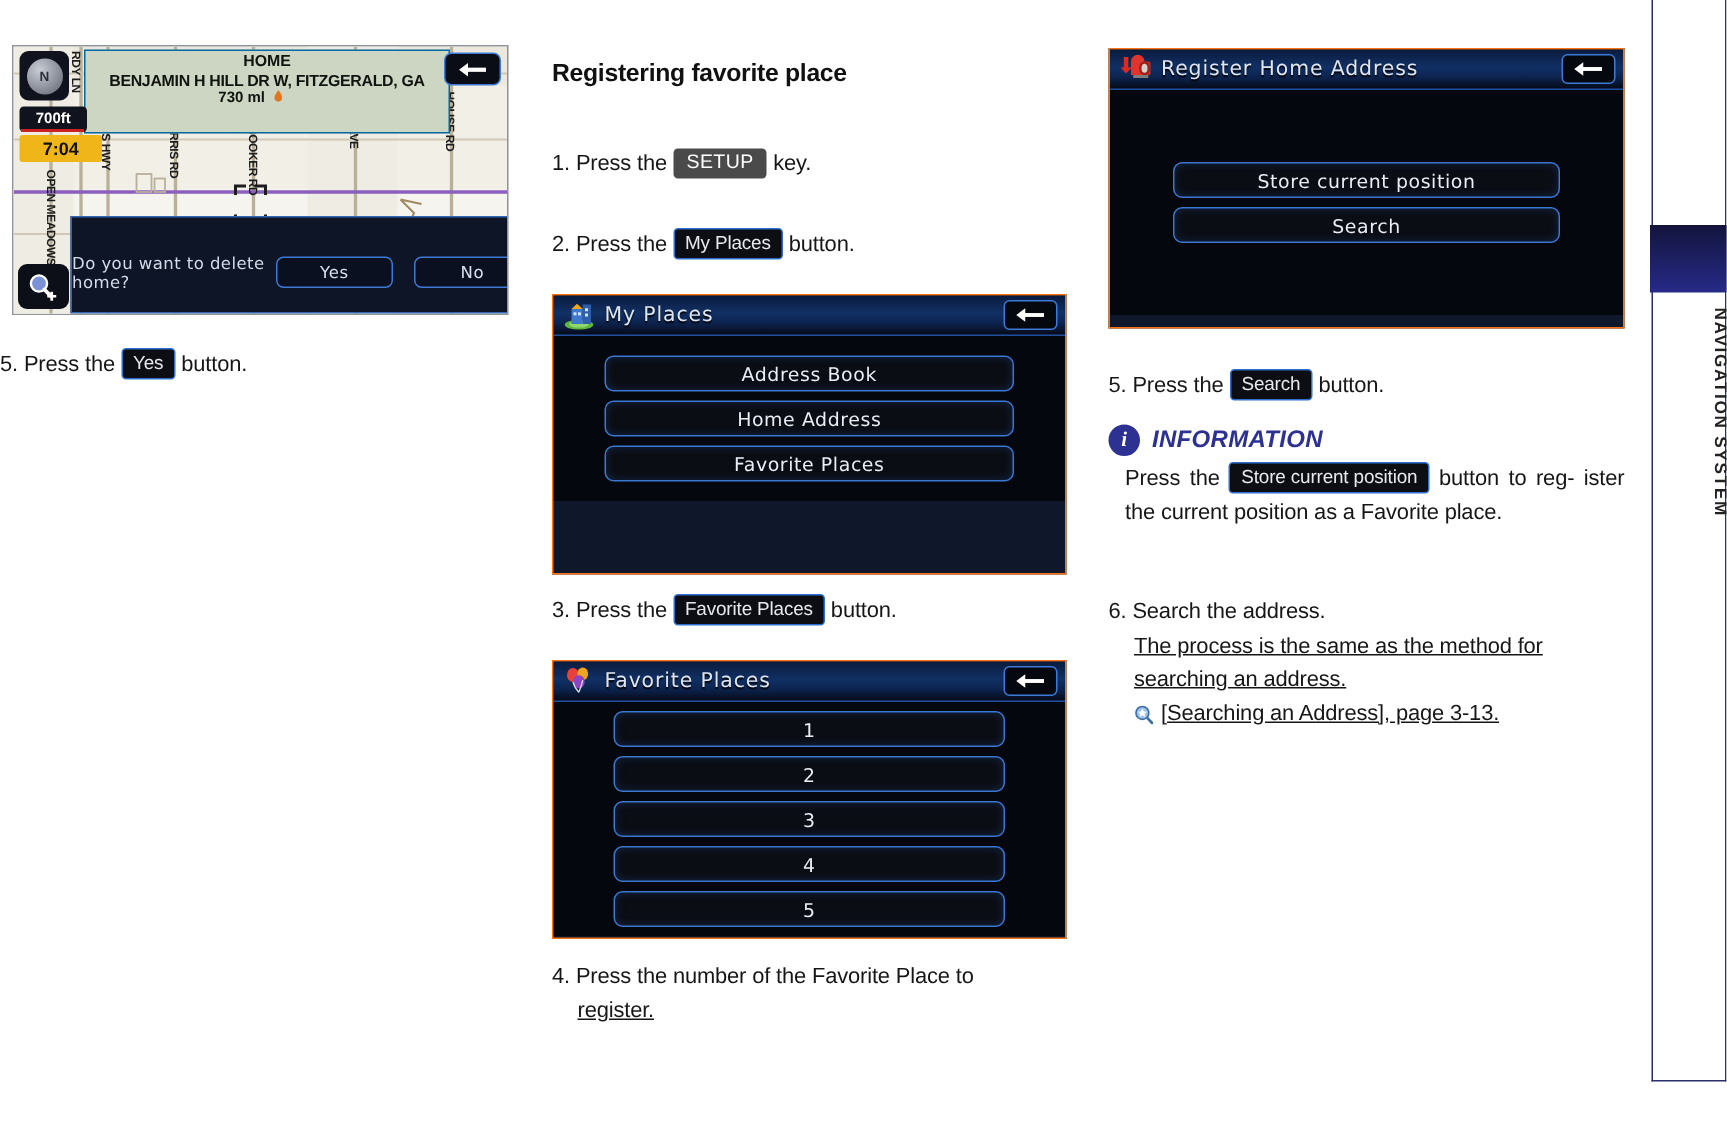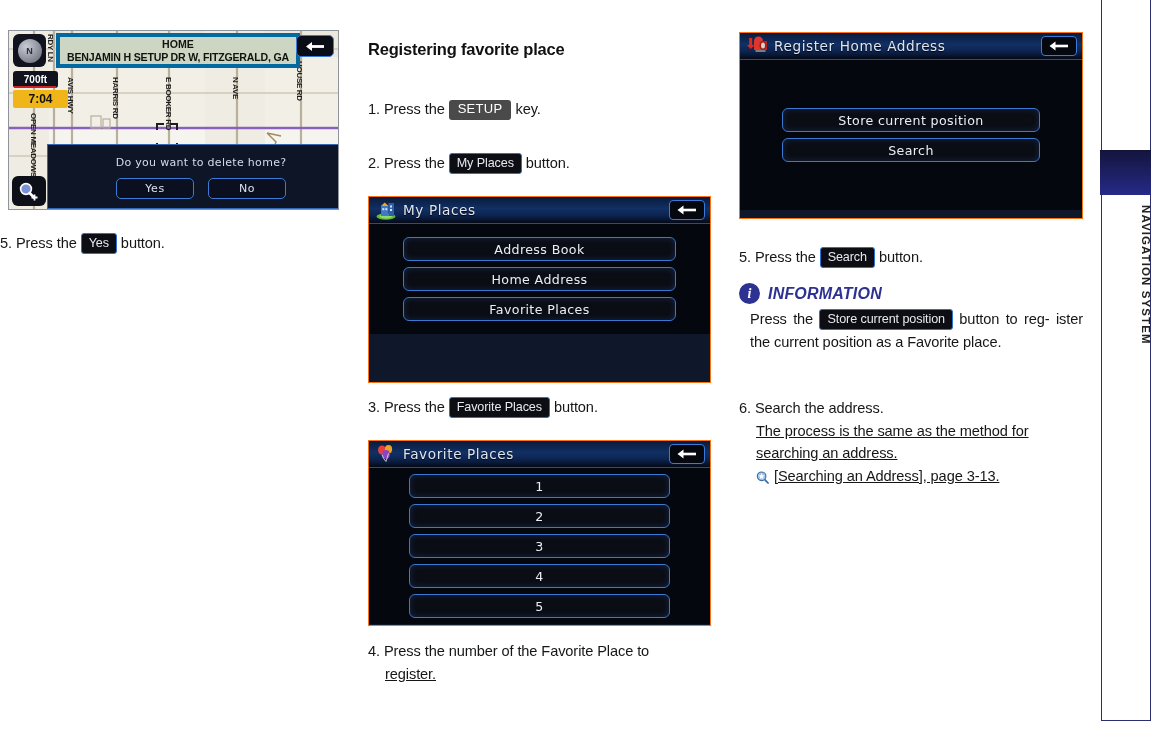--- a/index.html
+++ b/index.html
@@ -131,23 +131,23 @@
     position: relative;
     width: 331px; height: 180px;
     border: 1px solid #8f949c;
     background: #efece4;
     overflow: hidden;
   }
   .map-canvas { position: absolute; inset: 0; }
   .map-banner {
     position: absolute;
     left: 47px; top: 2px;
-    width: 244px; height: 35px;
+    width: 244px; height: 56px;
     background: #ccd6c2;
-    border: 4px solid #0369a1;
+    border: 1px solid #0369a1;
     color: #11130f;
     font-family: "Liberation Sans", sans-serif;
     text-align: center;
     overflow: hidden;
   }
   .map-banner .b1 { font-size: 10.6px; font-weight: bold; line-height: 13px; margin-top: 1px;}
   .map-banner .b2 { font-size: 10.6px; font-weight: bold; line-height: 12px; letter-spacing: -0.2px;}
   .map-banner .b3 { font-size: 10px; font-weight: bold; line-height: 12px; padding-right: 20px;}
   .compass {
     position: absolute; left: 4px; top: 3px;
@@ -198,21 +198,21 @@
     border: 1.4px solid #3d7ad6;
     border-radius: 5px;
     display: flex; align-items: center; justify-content: center;
   }
   .dialog {
     position: absolute;
     left: 38px; bottom: 0px;
     width: 308px; height: 65px;
     background: #0d1526;
     border: 1.3px solid #3268b8;
-    display: flex; flex-direction: column; align-items: center;
+    display: flex; flex-direction: row; align-items: center;
   }
   .dialog .q {
     color: #d4dcea; font-size: 11px; margin-top: 11px;
     font-family: "DejaVu Sans", sans-serif; letter-spacing: 0.3px;
   }
   .dialog .row { display: flex; gap: 14px; margin-top: 9px; }
   .dialog .dbtn {
     width: 78px; height: 21px;
     background: #0b1020;
     border: 1.2px solid #3d7ad6;
@@ -344,21 +344,21 @@
         <div class="street-label" style="left:37px; top:3px;">RDY LN</div>
         <div class="street-label" style="left:57px; top:46px;">AVIS HWY</div>
         <div class="street-label" style="left:102px; top:46px;">HARRIS RD</div>
         <div class="street-label" style="left:155px; top:46px;">E BOOKER RD</div>
         <div class="street-label" style="left:222px; top:46px;">N AVE</div>
         <div class="street-label" style="left:286px; top:30px;">HOUSE RD</div>
         <div class="street-label" style="left:20px; top:82px;">OPEN MEADOWS</div>
 
         <div class="map-banner">
           <div class="b1">HOME</div>
-          <div class="b2">BENJAMIN H SETUP DR W, FITZGERALD, GA</div>
+          <div class="b2">BENJAMIN H HILL DR W, FITZGERALD, GA</div>
           <div class="b3">
             <span>730 ml</span>
             <svg width="9" height="9" viewBox="0 0 9 9" style="vertical-align:-1px;margin-left:2px">
               <path d="M4.5 0 C6 2 7 3 7 5.2 A2.5 2.5 0 0 1 2 5.2 C2 3.4 3 2.6 4.5 0Z" fill="#e0761e"></path>
             </svg>
           </div>
         </div>
 
         <div class="compass">
           <div class="disc">N</div>

